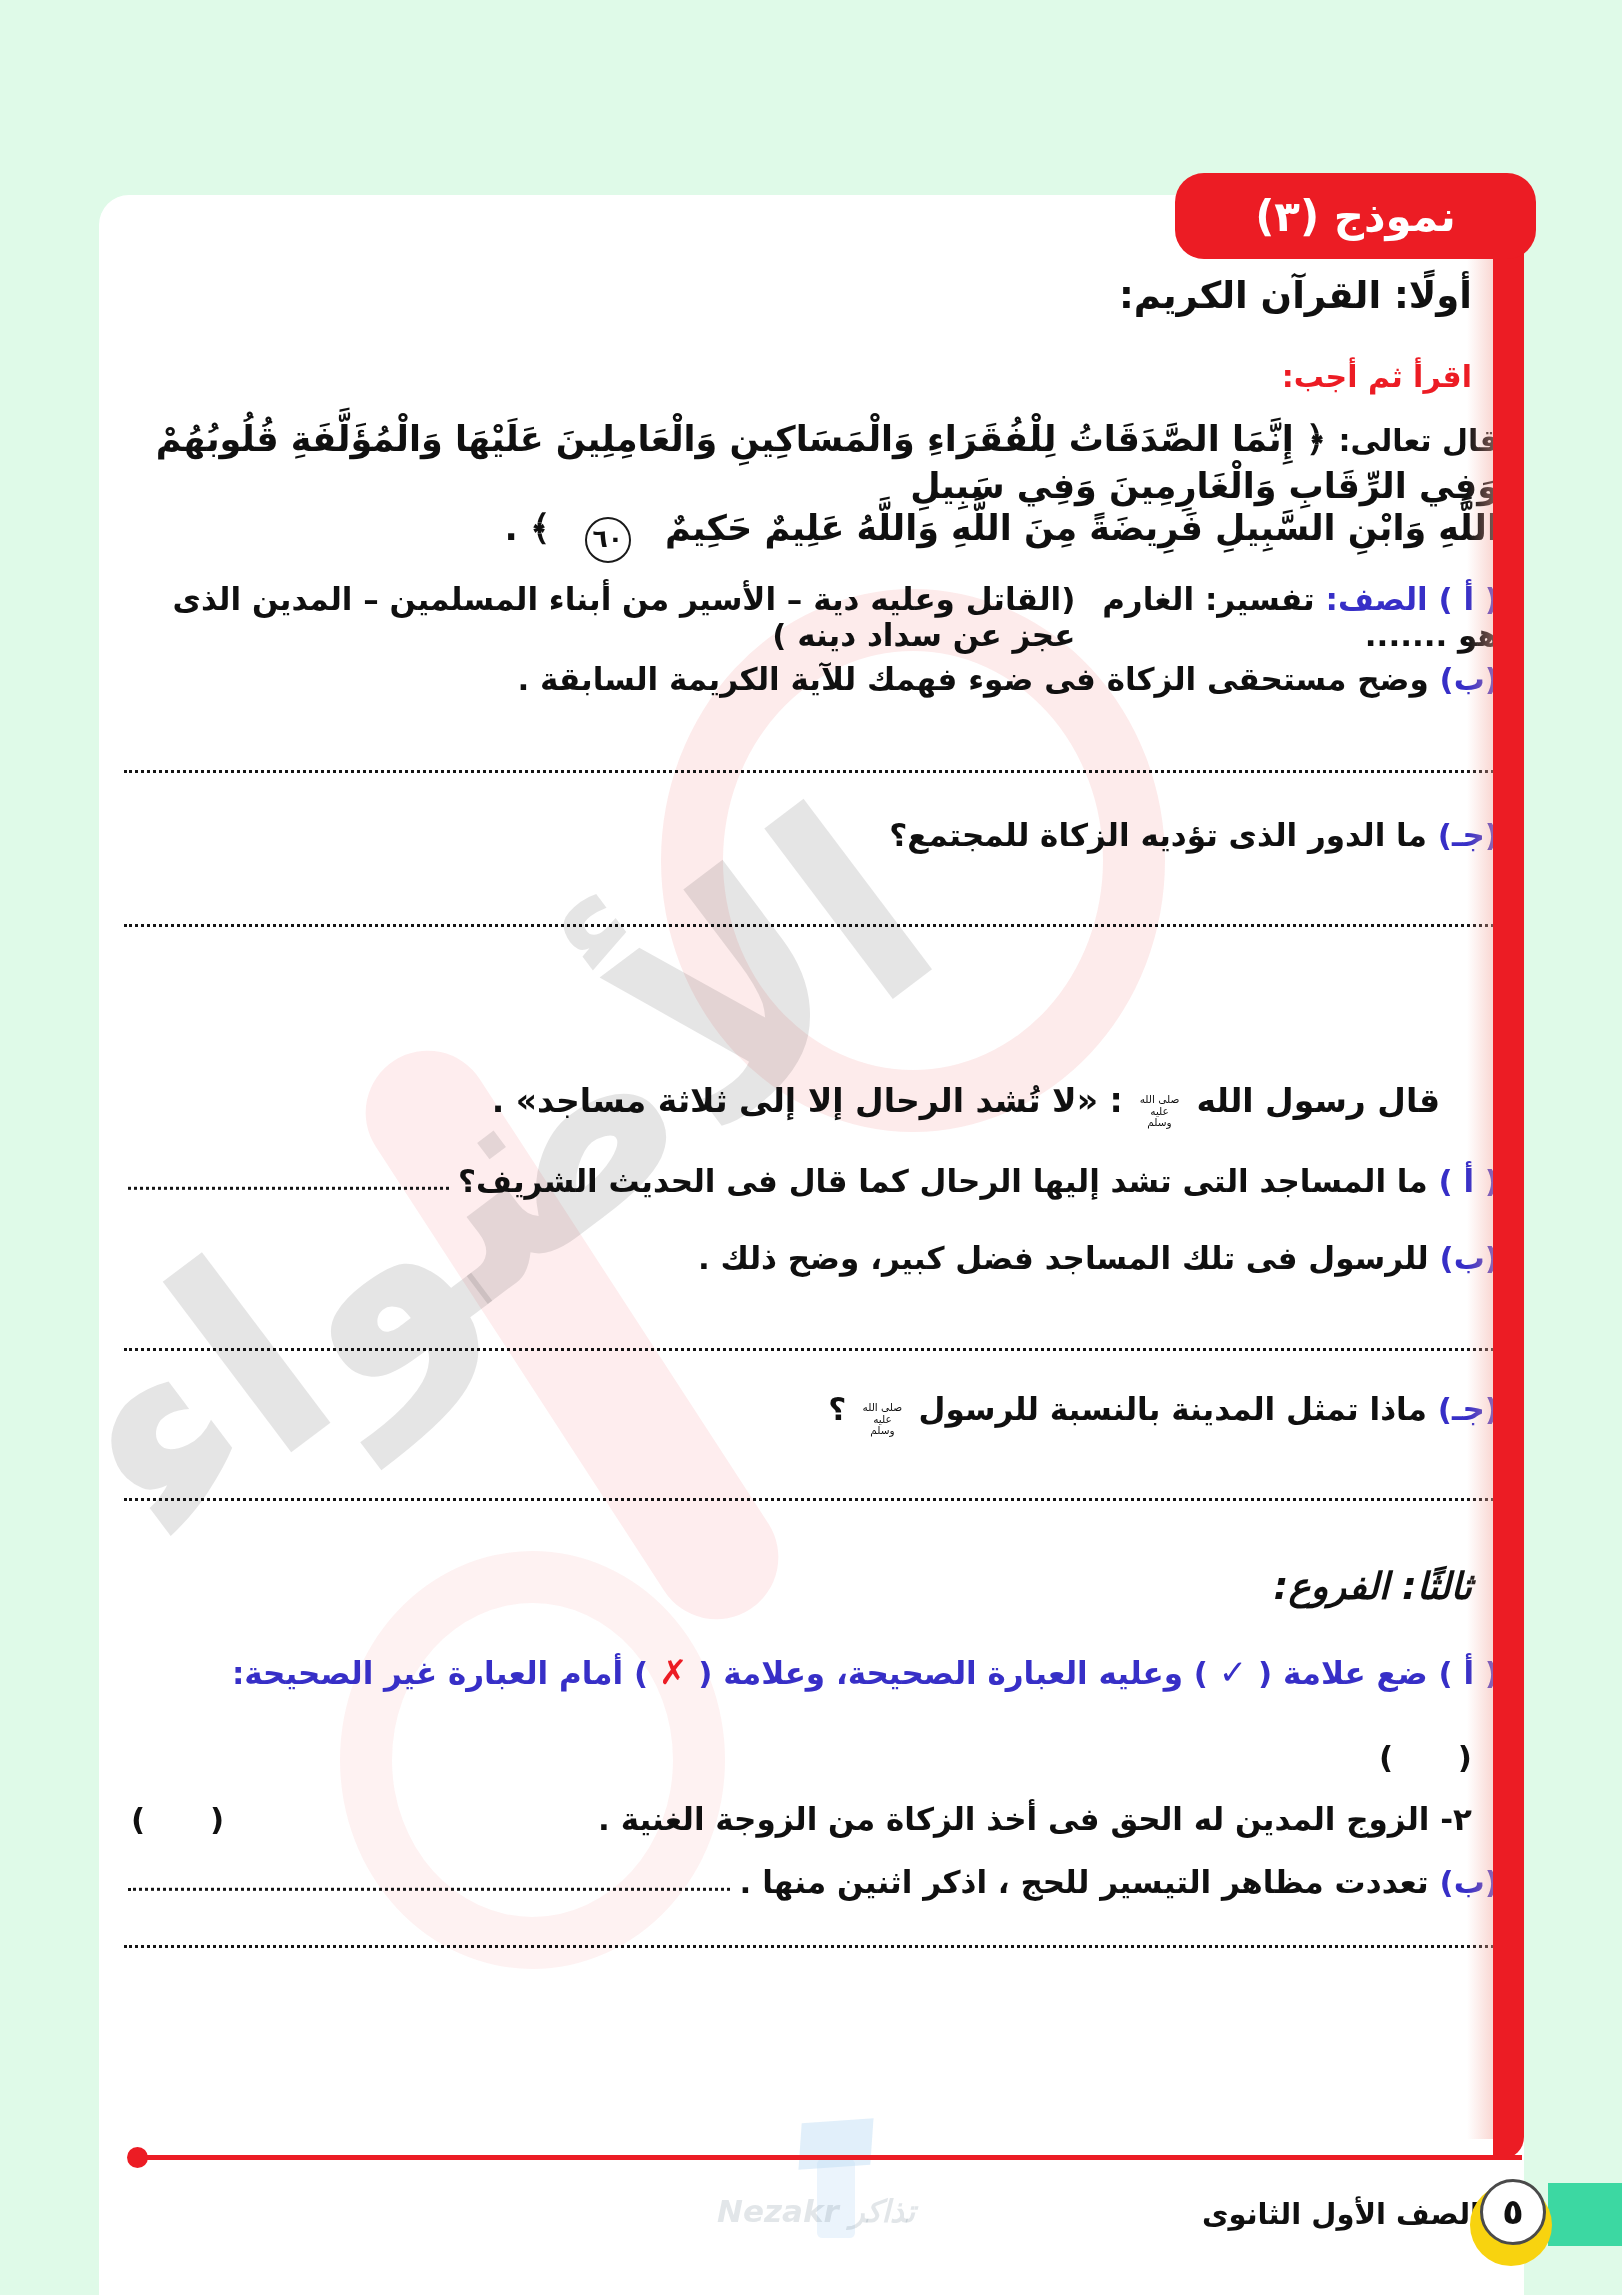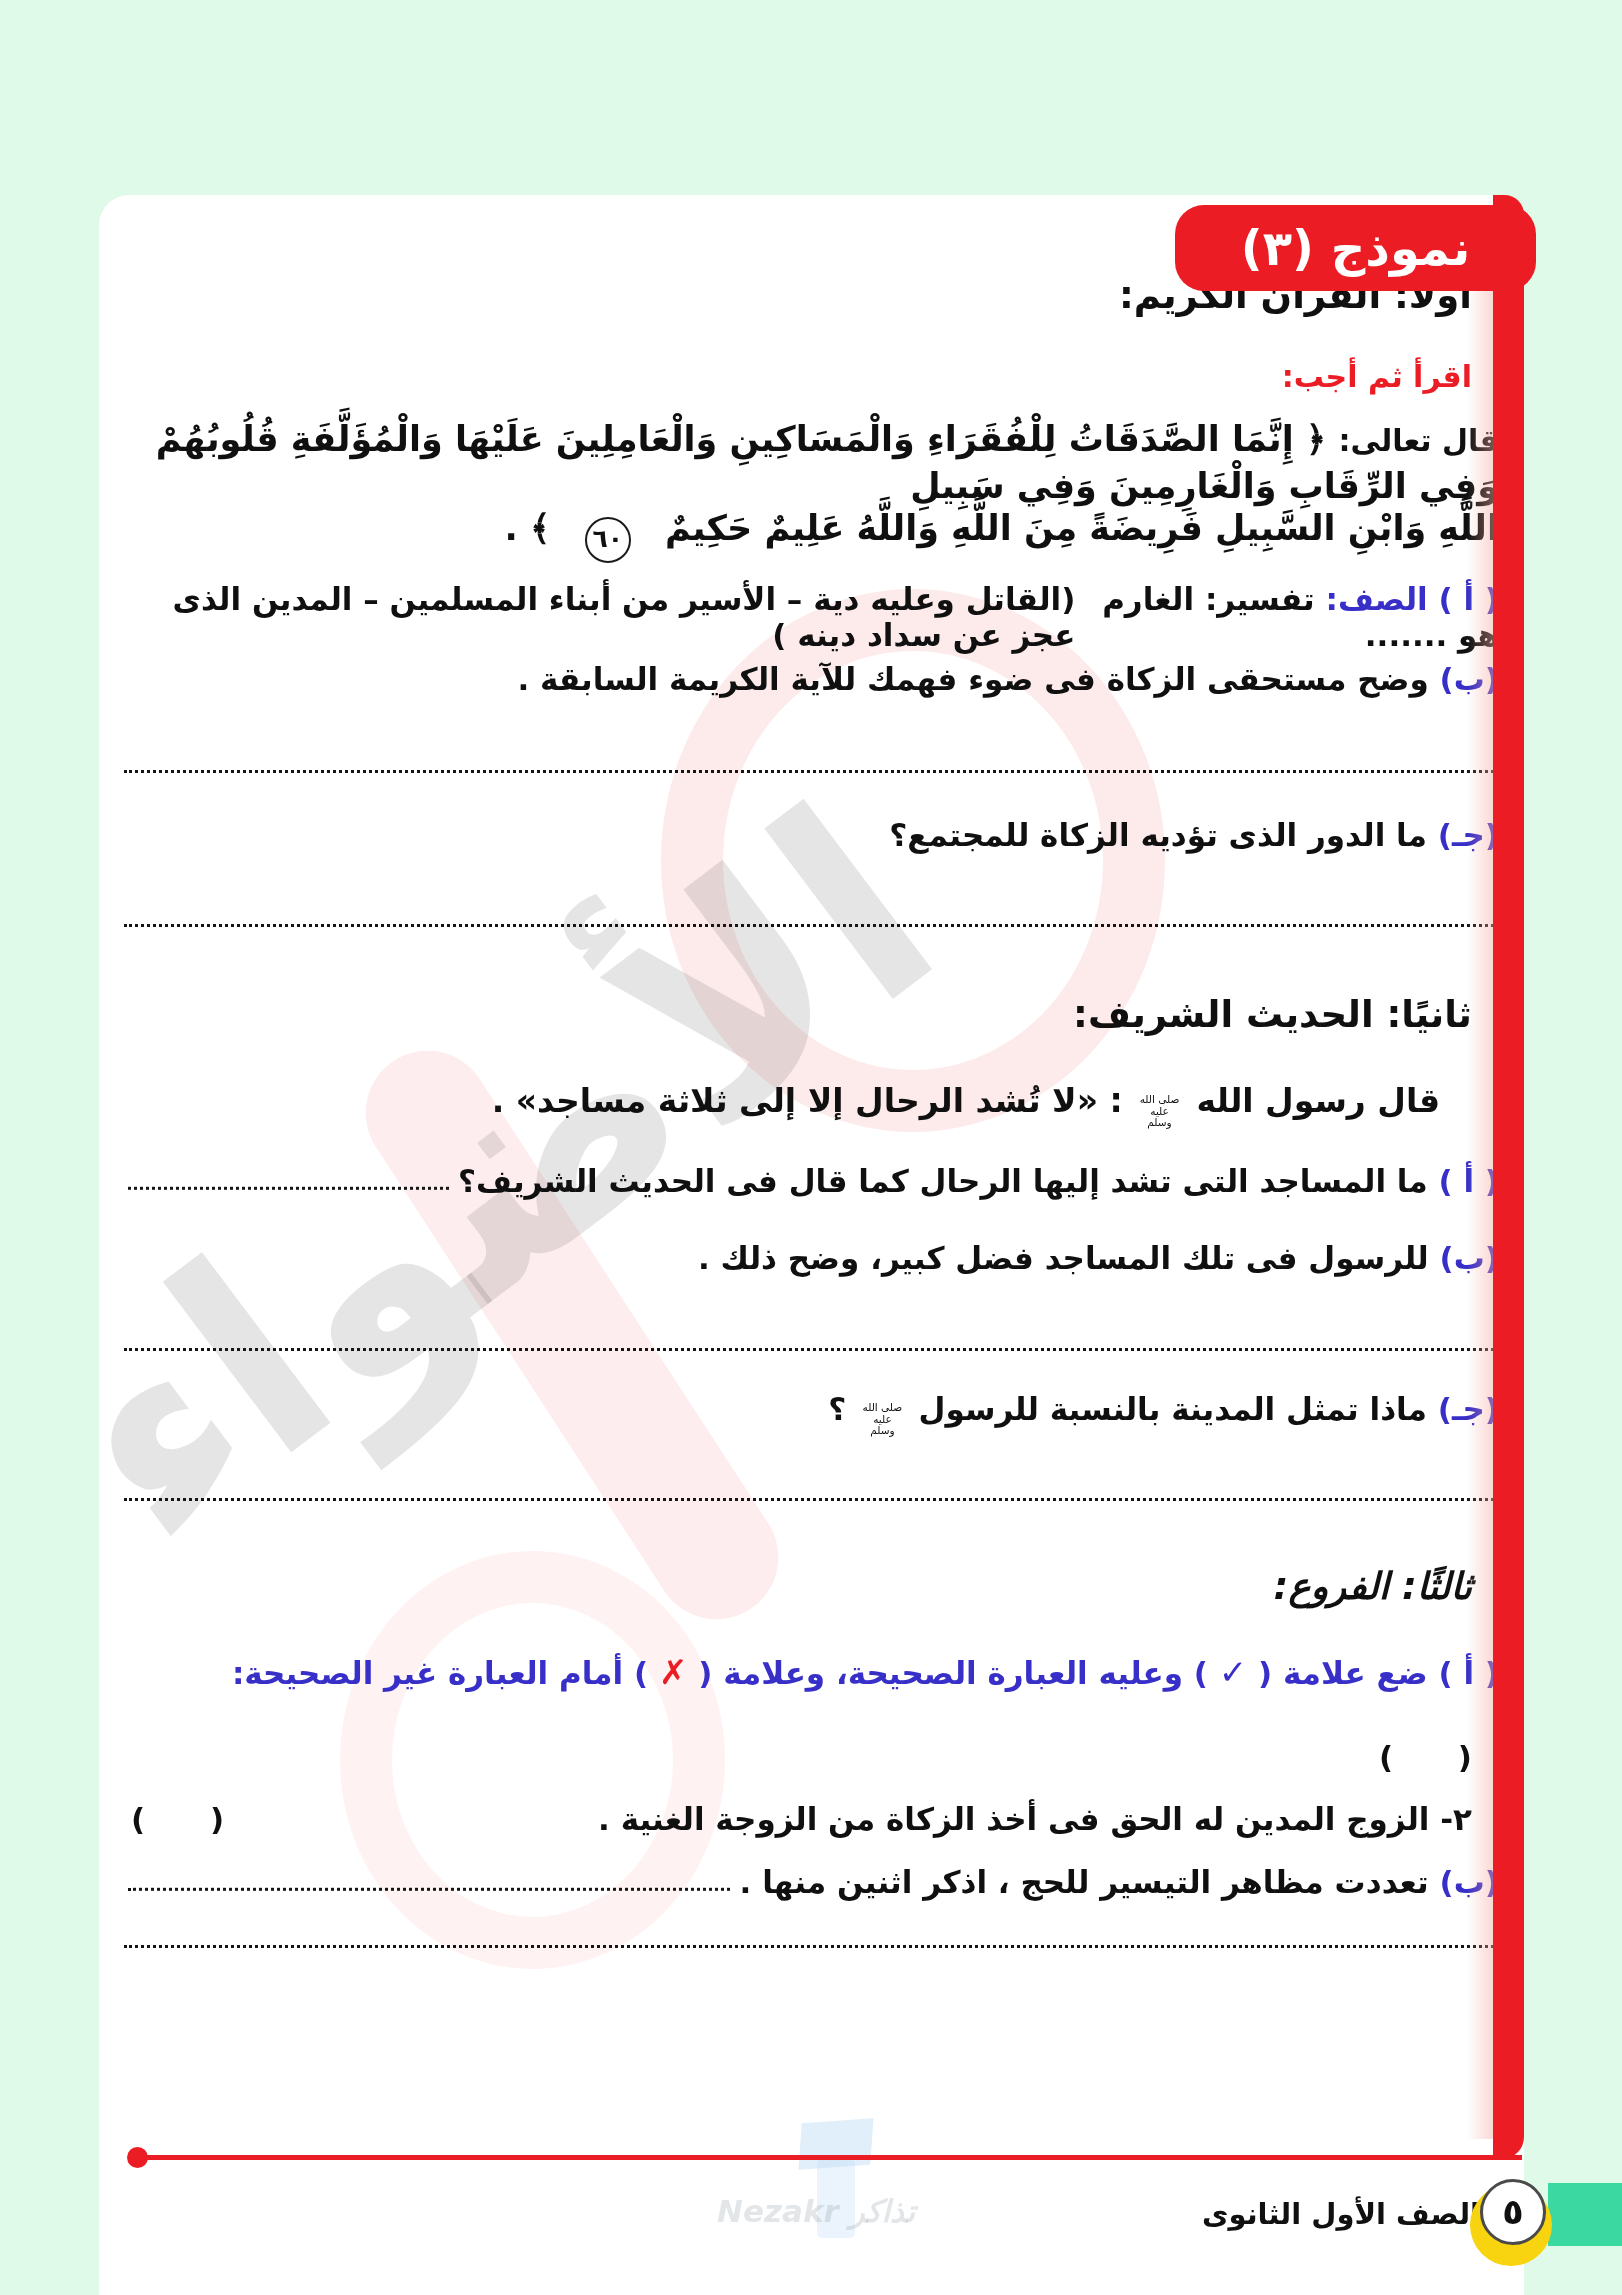--- a/index.html
+++ b/index.html
@@ -23,21 +23,21 @@
   }
   .pink-shade{
     position:absolute;left:1467px;top:222px;width:26px;height:1917px;
     background:linear-gradient(to left, rgba(243,168,158,0.45), rgba(243,168,158,0));
     z-index:3;
   }
   .badge{
     position:absolute;left:1175px;top:173px;width:361px;height:86px;
     background:#ec1c24;border-radius:29px;
     display:flex;align-items:center;justify-content:center;
-    color:#ffffff;font-size:48px;font-weight:bold;z-index:4;margin-top:32px;
+    color:#ffffff;font-size:42px;font-weight:bold;z-index:4;
   }
   .bottom-red-line{position:absolute;left:140px;top:2155px;width:1382px;height:4.6px;background:#ec1c24;z-index:4;}
   .bottom-red-dot{position:absolute;left:127px;top:2147px;width:21px;height:21px;border-radius:50%;background:#ec1c24;z-index:4;}
   
   .wm{position:absolute;z-index:1;pointer-events:none;}
   .wm-ring{left:661px;top:589px;width:380px;height:419px;border:62px solid rgba(236,30,36,0.09);border-radius:50%;}
   .wm-bar{left:510px;top:1008px;width:124px;height:654px;background:rgba(236,30,36,0.08);border-radius:62px;transform:rotate(-33deg);}
   .wm-ring2{left:340px;top:1551px;width:281px;height:314px;border:52px solid rgba(236,30,36,0.06);border-radius:50%;}
   .wm-word{
     left:-26px;top:1021px;width:1021px;
@@ -128,21 +128,20 @@
     </div>
 
     <div class="dots" style="top:767px;"></div>
 
     <div class="line" style="top:817px;">
       <span class="qlabel">(جـ) </span><span>ما الدور الذى تؤديه الزكاة للمجتمع؟</span>
     </div>
 
     <div class="dots" style="top:921px;"></div>
 
-    <div class="h-black" style="top:993px;">ثانيًا: الحديث الشريف:</div>
 
     <div class="line" style="top:1081px;right:183px;font-size:33px;">
       <span>قال رسول الله</span>
       <span class="saw">صلى الله عليه وسلم</span>
       <span>: «لا تُشد الرحال إلا إلى ثلاثة مساجد» .</span>
     </div>
 
     <div class="line flexline" style="top:1163px;">
       <span>
         <span class="qlabel">( أ ) </span><span>ما المساجد التى تشد إليها الرحال كما قال فى الحديث الشريف؟</span>

